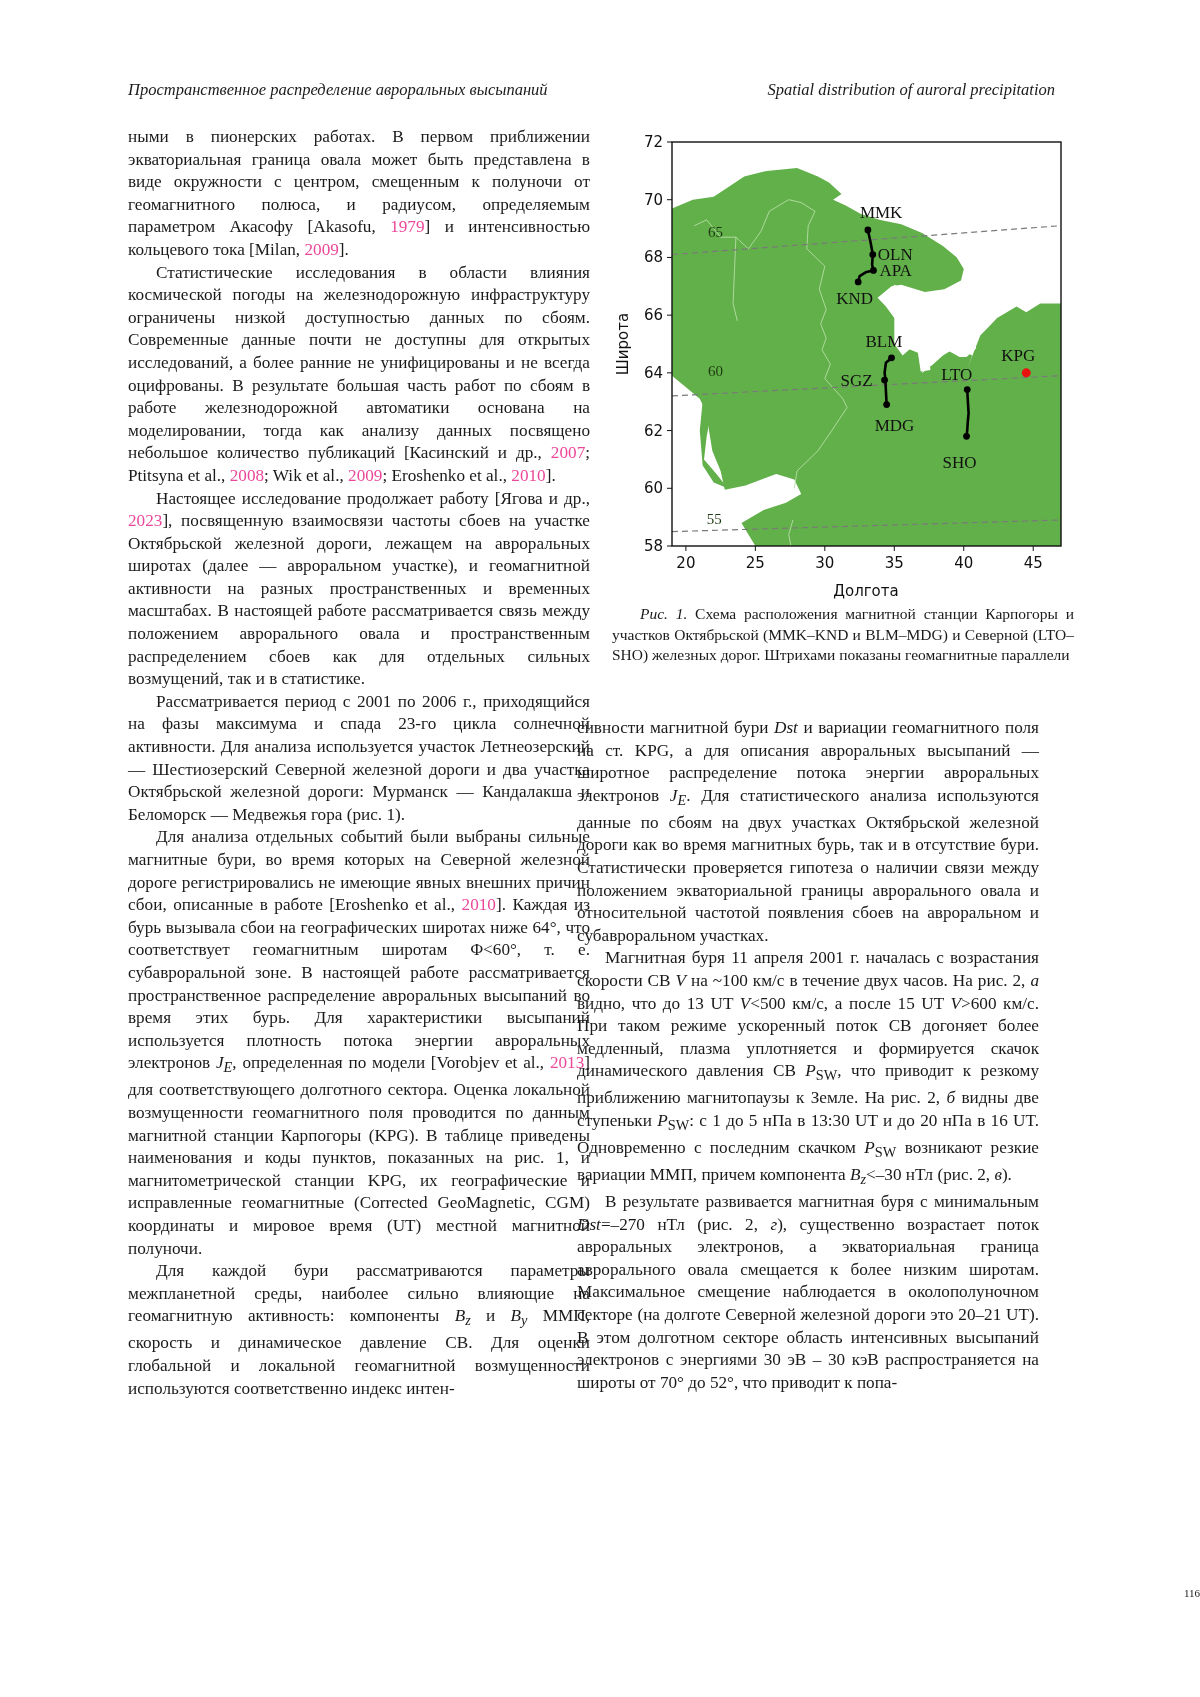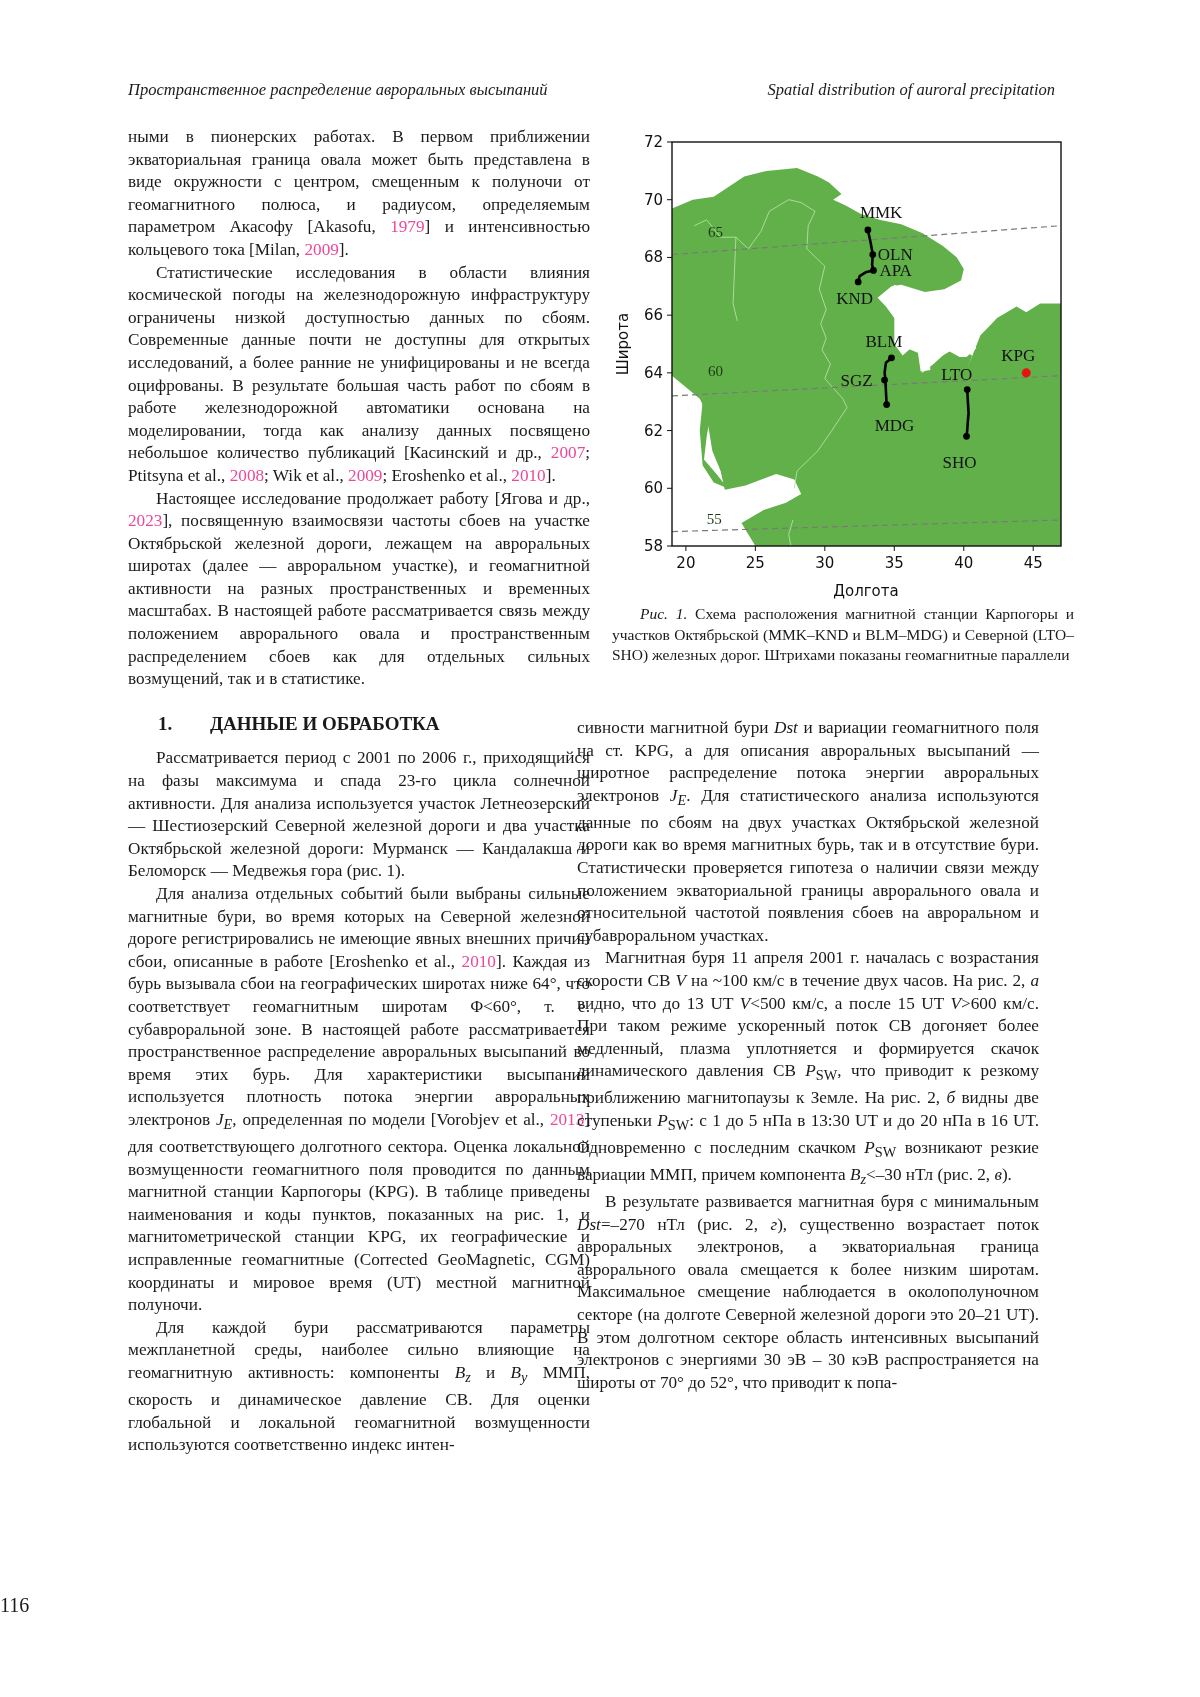--- a/index.html
+++ b/index.html
@@ -15,37 +15,36 @@
   .col p + p{margin-top:0;}
   .lnk{color:#ec4899;}
   .h1{font-weight:bold;font-size:19px;margin:22px 0 12px 0 !important;text-align:left;}
   .h1 .num{display:inline-block;width:52px;margin-left:30px;}
   .h2{font-weight:bold;font-size:19px;margin:4px 0 12px 0 !important;text-align:left;}
   .col-right .h1 .num{margin-left:0;width:62px;}
   .figure{position:absolute;left:610px;top:126px;width:470px;height:480px;}
   .caption{position:absolute;left:612px;top:604px;width:462px;font-size:15.5px;line-height:20.6px;text-align:justify;}
   .caption .lab{font-style:italic;}
   .caption p{margin:0;text-indent:28px;}
-  .pagenum{position:absolute;top:1587px;left:0;width:1200px;text-align:left;font-size:20px;margin-top:7px;}
+  .pagenum{position:absolute;top:1587px;left:0;width:1200px;text-align:right;font-size:11px;}
   svg text{font-family:"DejaVu Sans",sans-serif;}
   .maplabel{font-family:"Liberation Serif","DejaVu Serif",serif !important;font-size:17px;fill:#111;}
   .contour{font-family:"Liberation Serif","DejaVu Serif",serif !important;font-size:15px;fill:#1e3a10;}
   i{font-style:italic;}
 </style>
 </head>
 <body>
 
 <div class="hdr hdr-left">Пространственное распределение авроральных высыпаний</div>
 <div class="hdr hdr-right">Spatial distribution of auroral precipitation</div>
 
 <div class="col col-left">
   <p><span>ными в пионерских работах. В первом приближении экваториальная граница овала может быть представлена в виде окружности с центром, смещенным к полуночи от геомагнитного полюса, и радиусом, определяемым параметром Акасофу [Akasofu, </span><a class="lnk">1979</a><span>] и интенсивностью кольцевого тока [Milan, </span><a class="lnk">2009</a><span>].</span></p>
   <p class="ind"><span>Статистические исследования в области влияния космической погоды на железнодорожную инфраструктуру ограничены низкой доступностью данных по сбоям. Современные данные почти не доступны для открытых исследований, а более ранние не унифицированы и не всегда оцифрованы. В результате большая часть работ по сбоям в работе железнодорожной автоматики основана на моделировании, тогда как анализу данных посвящено небольшое количество публикаций [Касинский и др., </span><a class="lnk">2007</a><span>; Ptitsyna et al., </span><a class="lnk">2008</a><span>; Wik et al., </span><a class="lnk">2009</a><span>; Eroshenko et al., </span><a class="lnk">2010</a><span>].</span></p>
   <p class="ind"><span>Настоящее исследование продолжает работу [Ягова и др., </span><a class="lnk">2023</a><span>], посвященную взаимосвязи частоты сбоев на участке Октябрьской железной дороги, лежащем на авроральных широтах (далее — авроральном участке), и геомагнитной активности на разных пространственных и временных масштабах. В настоящей работе рассматривается связь между положением аврорального овала и пространственным распределением сбоев как для отдельных сильных возмущений, так и в статистике.</span></p>
-  <p class="h1"><span class="num">1.</span><span>ДАННЫЕ И ОБРАБОТКА</span></p>
   <p class="ind">Рассматривается период с 2001 по 2006 г., приходящийся на фазы максимума и спада 23-го цикла солнечной активности. Для анализа используется участок Летнеозерский — Шестиозерский Северной железной дороги и два участка Октябрьской железной дороги: Мурманск — Кандалакша и Беломорск — Медвежья гора (рис. 1).</p>
   <p class="ind"><span>Для анализа отдельных событий были выбраны сильные магнитные бури, во время которых на Северной железной дороге регистрировались не имеющие явных внешних причин сбои, описанные в работе [Eroshenko et al., </span><a class="lnk">2010</a><span>]. Каждая из бурь вызывала сбои на географических широтах ниже 64°, что соответствует геомагнитным широтам Φ&lt;60°, т. е. субавроральной зоне. В настоящей работе рассматривается пространственное распределение авроральных высыпаний во время этих бурь. Для характеристики высыпаний используется плотность потока энергии авроральных электронов </span><i>J</i><sub><i>E</i></sub><span>, определенная по модели [Vorobjev et al., </span><a class="lnk">2013</a><span>] для соответствующего долготного сектора. Оценка локальной возмущенности геомагнитного поля проводится по данным магнитной станции Карпогоры (KPG). В таблице приведены наименования и коды пунктов, показанных на рис. 1, и магнитометрической станции KPG, их географические и исправленные геомагнитные (Corrected GeoMagnetic, CGM) координаты и мировое время (UT) местной магнитной полуночи.</span></p>
   <p class="ind"><span>Для каждой бури рассматриваются параметры межпланетной среды, наиболее сильно влияющие на геомагнитную активность: компоненты </span><i>B</i><sub><i>z</i></sub><span> и </span><i>B</i><sub><i>y</i></sub><span> ММП, скорость и динамическое давление СВ. Для оценки глобальной и локальной геомагнитной возмущенности используются соответственно индекс интен-</span></p>
 </div>
 
 <div class="figure">
   <svg id="map" width="470" height="480">
     <defs>
       <clipPath id="plotclip">
           <rect x="62" y="16" width="389" height="404"></rect>

